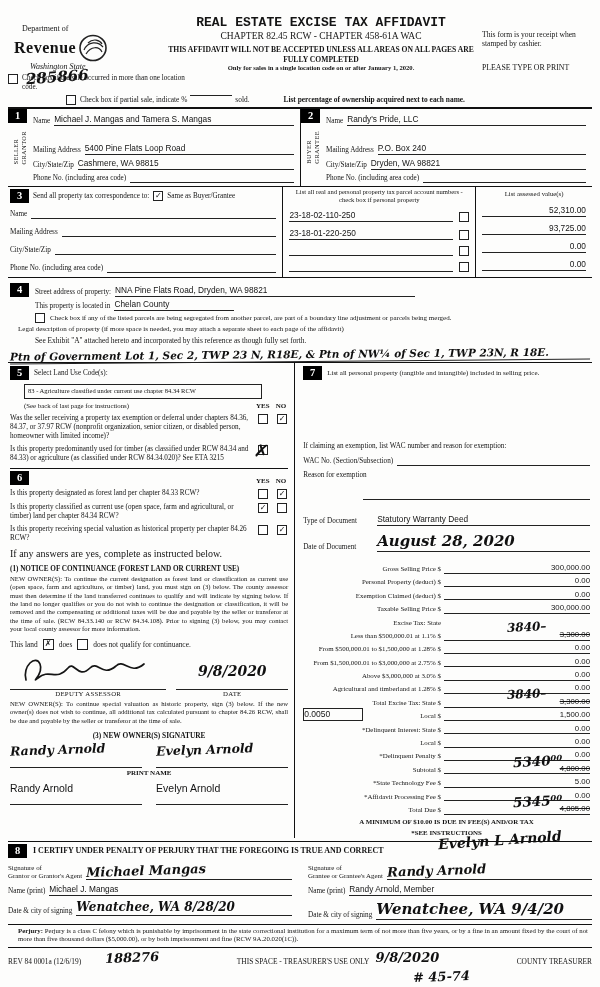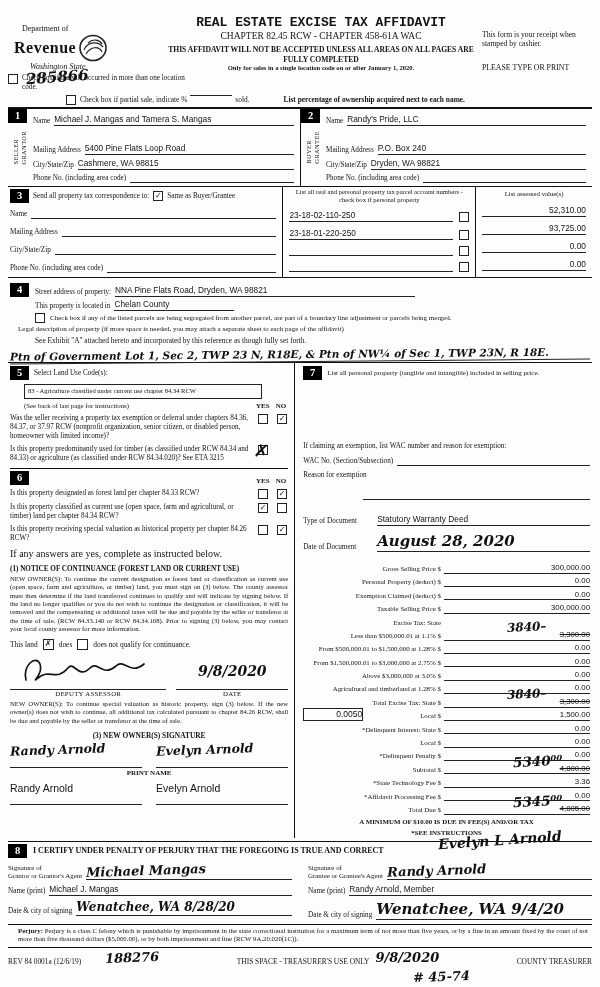--- a/index.html
+++ b/index.html
@@ -110,21 +110,21 @@
   .docrow .flab{width:70px;}
   .docdate{font-size:15px;transform:rotate(-3deg);}
   .taxtable{margin-top:8px;}
   .trow{display:flex;align-items:flex-end;height:13.4px;}
   .tlabel{flex:1;text-align:right;font-size:6.9px;padding-right:3px;white-space:nowrap;}
   .tline{width:146px;flex:none;border-bottom:1px solid #222;text-align:right;position:relative;
          font-family:"Liberation Sans",sans-serif;font-size:7.8px;}
   .trow.noline .tline{border-bottom:none;}
   .thand{position:absolute;right:44px;top:-10px;font-size:12px;transform:rotate(-3deg);white-space:nowrap;}
   .thand.big{right:28px;top:-11px;font-size:13.5px;}
-  .ratebox{border:1.5px solid #222;width:58px;text-align:right;font-family:"Liberation Sans",sans-serif;
+  .ratebox{border:1.5px solid #222;width:58px;text-align:left;font-family:"Liberation Sans",sans-serif;
            font-size:8.5px;margin-right:6px;flex:none;}
   .mindue{text-align:center;font-weight:bold;font-size:6.9px;margin-top:3px;}
   
   .sec8{border-top:1.5px solid #111;margin-top:3px;padding-top:2px;position:relative;}
   .s8head{display:flex;align-items:center;gap:6px;}
   .certify{font-weight:bold;font-size:8px;}
   .evelyn{position:absolute;right:30px;top:-10px;font-size:14px;transform:rotate(-4deg);}
   .s8grid{display:flex;gap:16px;margin-top:2px;}
   .s8col{flex:1;}
   .siglabel{font-size:6.9px;line-height:1.15;flex:none;margin-right:4px;}
@@ -540,21 +540,21 @@
         </div>
         <div class="trow">
           <span class="tlabel">Subtotal  $</span>
           <span class="tline">
             <span class="hand thand big">5340⁰⁰</span>
             <span class="struck">4,800.00</span>
           </span>
         </div>
         <div class="trow">
           <span class="tlabel">*State Technology Fee  $</span>
-          <span class="tline"><span>3.36</span></span>
+          <span class="tline"><span>5.00</span></span>
         </div>
         <div class="trow">
           <span class="tlabel">*Affidavit Processing Fee  $</span>
           <span class="tline"><span>0.00</span></span>
         </div>
         <div class="trow">
           <span class="tlabel">Total Due  $</span>
           <span class="tline">
             <span class="hand thand big">5345⁰⁰</span>
             <span class="struck">4,805.00</span>

